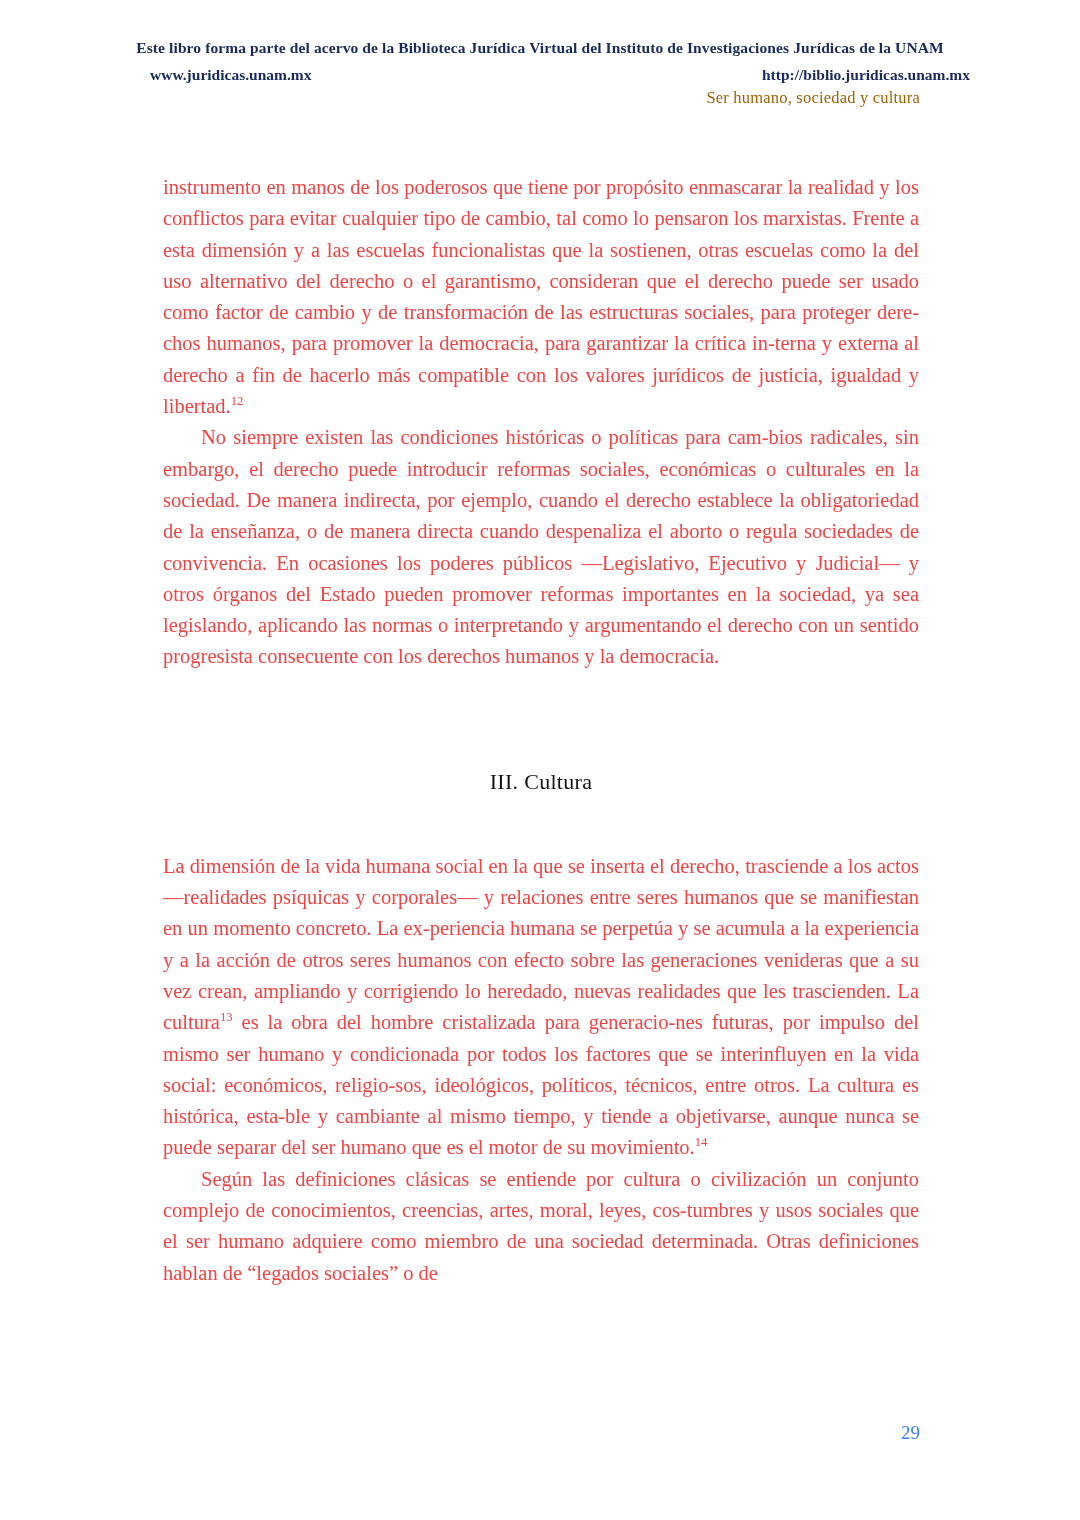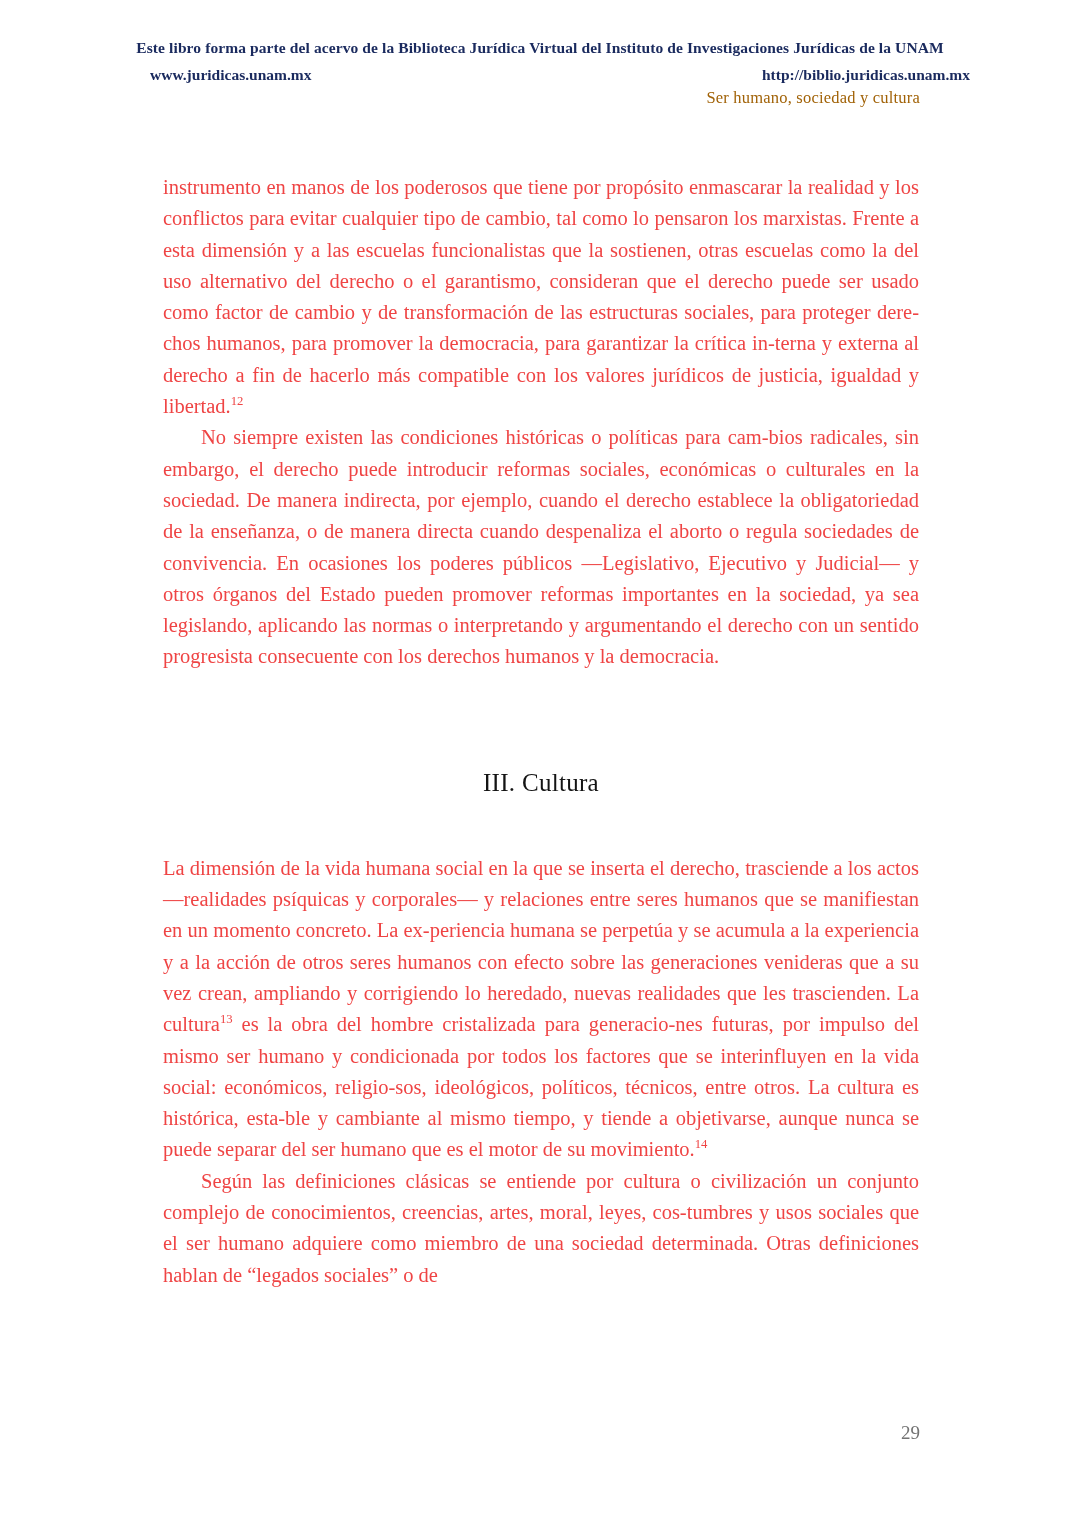--- a/index.html
+++ b/index.html
@@ -88,36 +88,36 @@
   }
   sup {
     font-size: 0.62em;
     vertical-align: super;
     line-height: 0;
   }
 
   
   h2.section {
     margin: 0;
-    font-size: 25px;
+    font-size: 22px;
     font-weight: normal;
     text-align: center;
     letter-spacing: 0.3px;
     color: #141414;
   }
   .gap-before-heading { height: 96px; }
   .gap-after-heading  { height: 56px; }
 
   
   .folio {
     position: absolute;
     right: 160px;
     top: 1422px;
     font-size: 19px;
-    color: #737373;
+    color: #3b82f6;
   }
 </style>
 </head>
 <body>
 
 <div class="page">
 
   <div class="banner">
     <span class="line1">Este libro forma parte del acervo de la Biblioteca Jurídica Virtual del Instituto de Investigaciones Jurídicas de la UNAM</span>
     <span class="line2">

